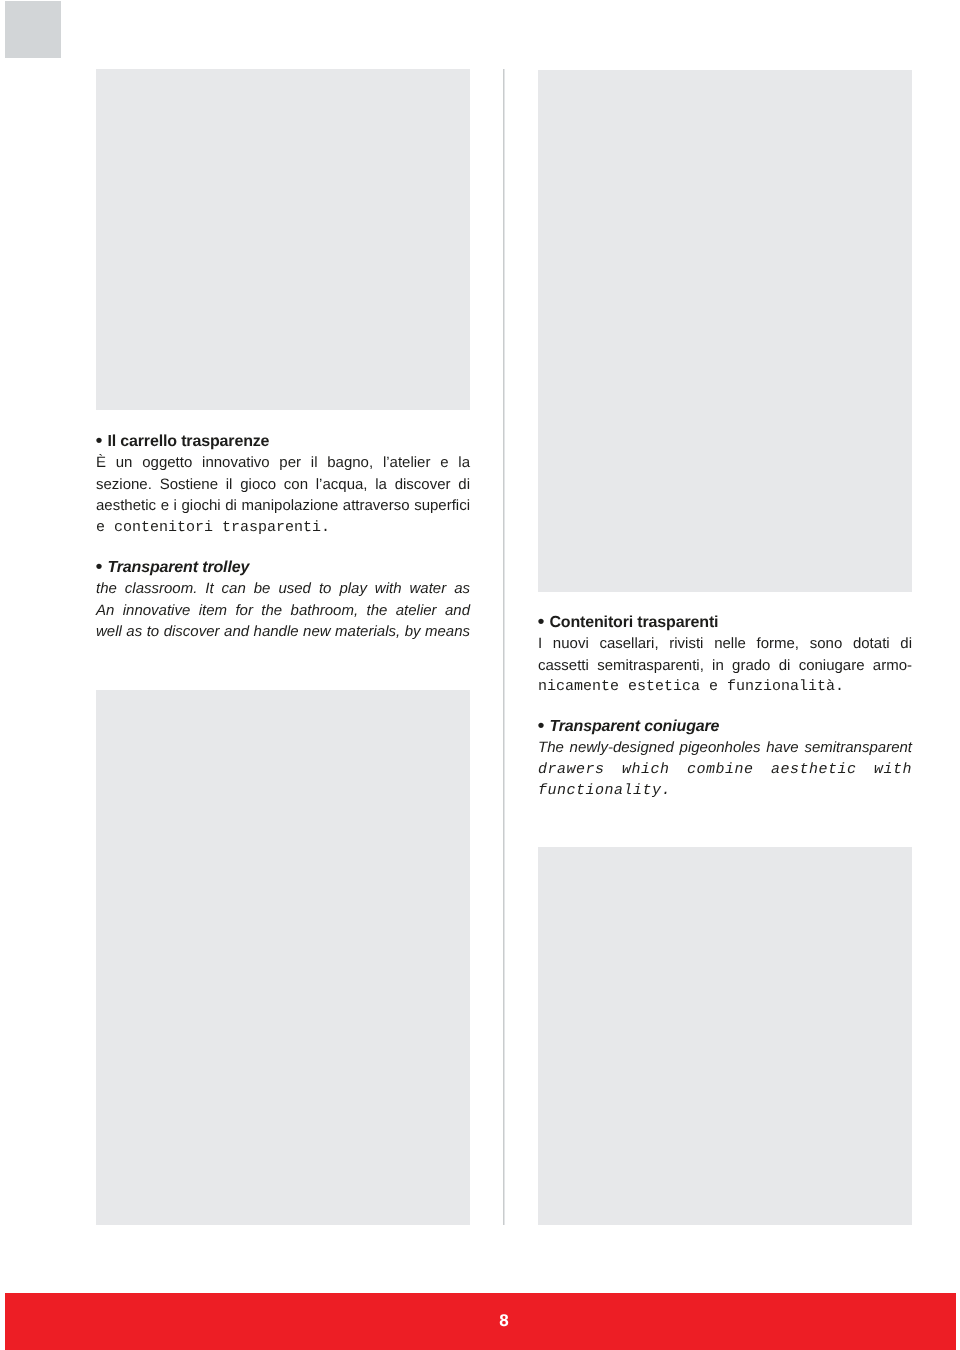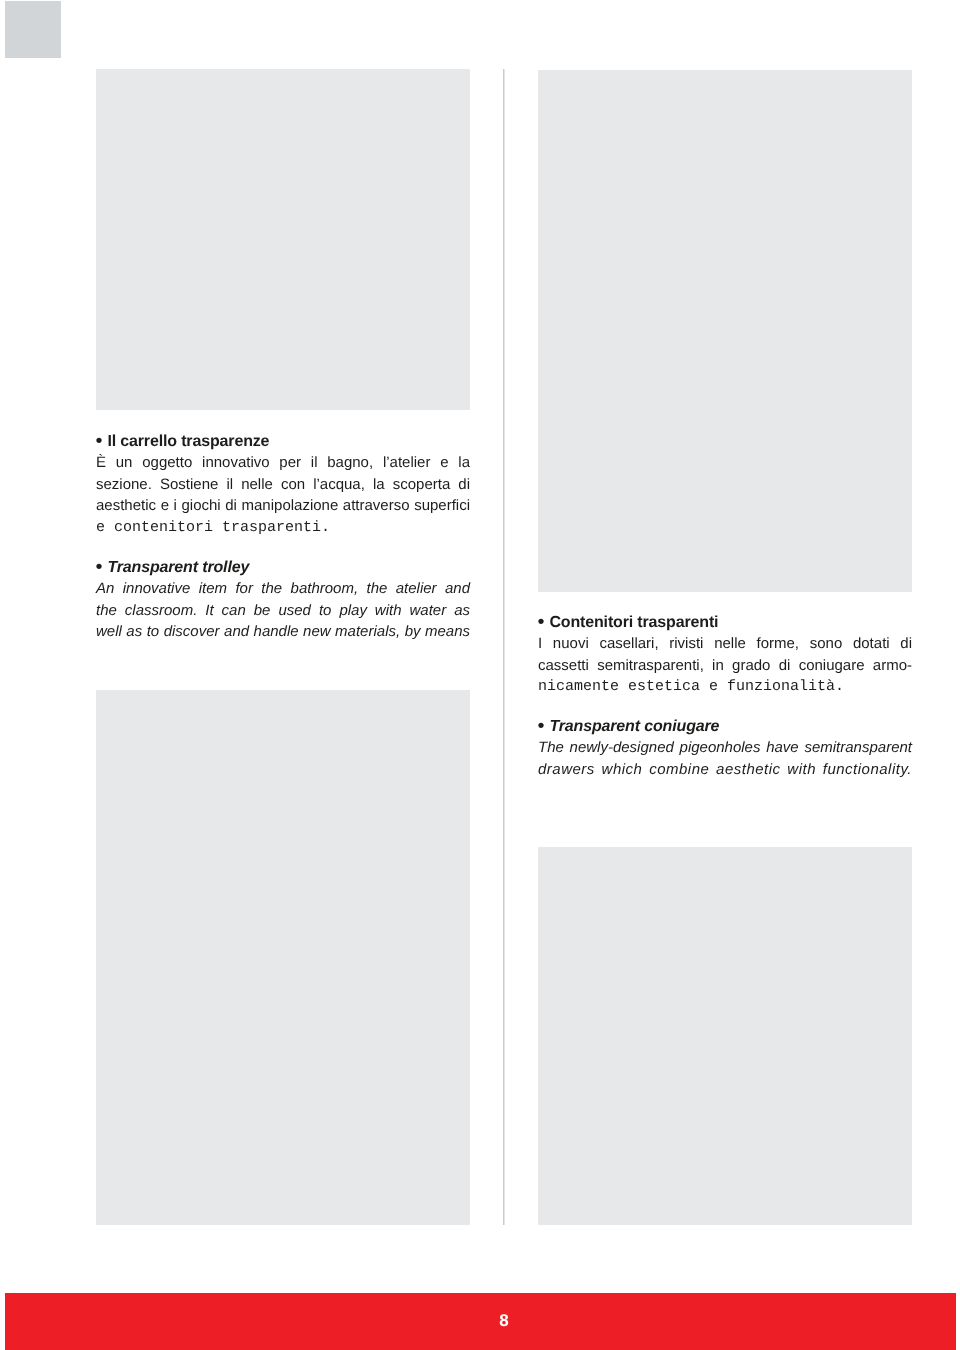--- a/index.html
+++ b/index.html
@@ -20,52 +20,52 @@
            display:flex;align-items:center;justify-content:center;color:#ffffff;
            font-size:17px;font-weight:bold;line-height:57px;padding-bottom:2px;box-sizing:border-box;}
   .tblock{position:absolute;color:#1d1d1b;width:374px;}
   .hd{font-weight:bold;font-size:16px;letter-spacing:-0.15px;line-height:21.4px;margin:0;
       white-space:nowrap;position:relative;padding-left:11.4px;}
   .bullet{position:absolute;left:0;top:0;width:11.4px;height:21.4px;line-height:21.4px;
           font-size:20px;font-style:normal;font-weight:normal;text-indent:-0.5px;
           display:block;overflow:visible;}
   .ln{font-size:15px;line-height:21.4px;margin:0;text-align:justify;text-align-last:justify;}
   .ln.last{text-align-last:left;font-family:Liberation Mono, monospace;}
-  .ln.wide{letter-spacing:0.5px;}
+  .ln.wide{letter-spacing:0.5px;font-family:Liberation Mono, monospace;}
   .it{font-style:italic;}
   .L{left:96px;}
   .R{left:538px;}
 </style>
 </head>
 <body>
 
 <div class="page" style="background-color: rgb(255, 255, 255);">
   <div class="corner-mark" style="background-color: rgb(210, 213, 215);"></div>
   <div class="divider" style="border-left-color: rgb(201, 204, 205);"></div>
 
   <div class="ph img-1" style="background-color: rgb(231, 232, 234);"></div>
   <div class="ph img-2" style="background-color: rgb(231, 232, 234);"></div>
   <div class="ph img-3" style="background-color: rgb(231, 232, 234);"></div>
   <div class="ph img-4" style="background-color: rgb(231, 232, 234);"></div>
 
   <div class="tblock L" style="top: 431px; color: rgb(29, 29, 27);">
     <p class="hd"><span class="bullet">•</span><span>Il carrello trasparenze</span></p>
     <div>
         <p class="ln">È un oggetto innovativo per il bagno, l’atelier e la</p>
-        <p class="ln">sezione. Sostiene il nelle con l’acqua, la scoperta di</p>
+        <p class="ln">sezione. Sostiene il gioco con l’acqua, la discover di</p>
         <p class="ln">aesthetic e i giochi di manipolazione attraverso superfici</p>
         <p class="ln last">e contenitori trasparenti.</p>
       </div>
   </div>
 
   <div class="tblock L" style="top: 557px; color: rgb(29, 29, 27);">
     <p class="hd it"><span class="bullet">•</span><span>Transparent trolley</span></p>
     <div class="it">
+        <p class="ln">the classroom. It can be used to play with water as</p>
         <p class="ln">An innovative item for the bathroom, the atelier and</p>
-        <p class="ln">the classroom. It can be used to play with water as</p>
         <p class="ln">well as to discover and handle new materials, by means</p>
       </div>
   </div>
 
   <div class="tblock R" style="top: 612px; color: rgb(29, 29, 27);">
     <p class="hd"><span class="bullet">•</span><span>Contenitori trasparenti</span></p>
     <div>
         <p class="ln">I nuovi casellari, rivisti nelle forme, sono dotati di</p>
         <p class="ln">cassetti semitrasparenti, in grado di coniugare armo-</p>
         <p class="ln last">nicamente estetica e funzionalità.</p>

